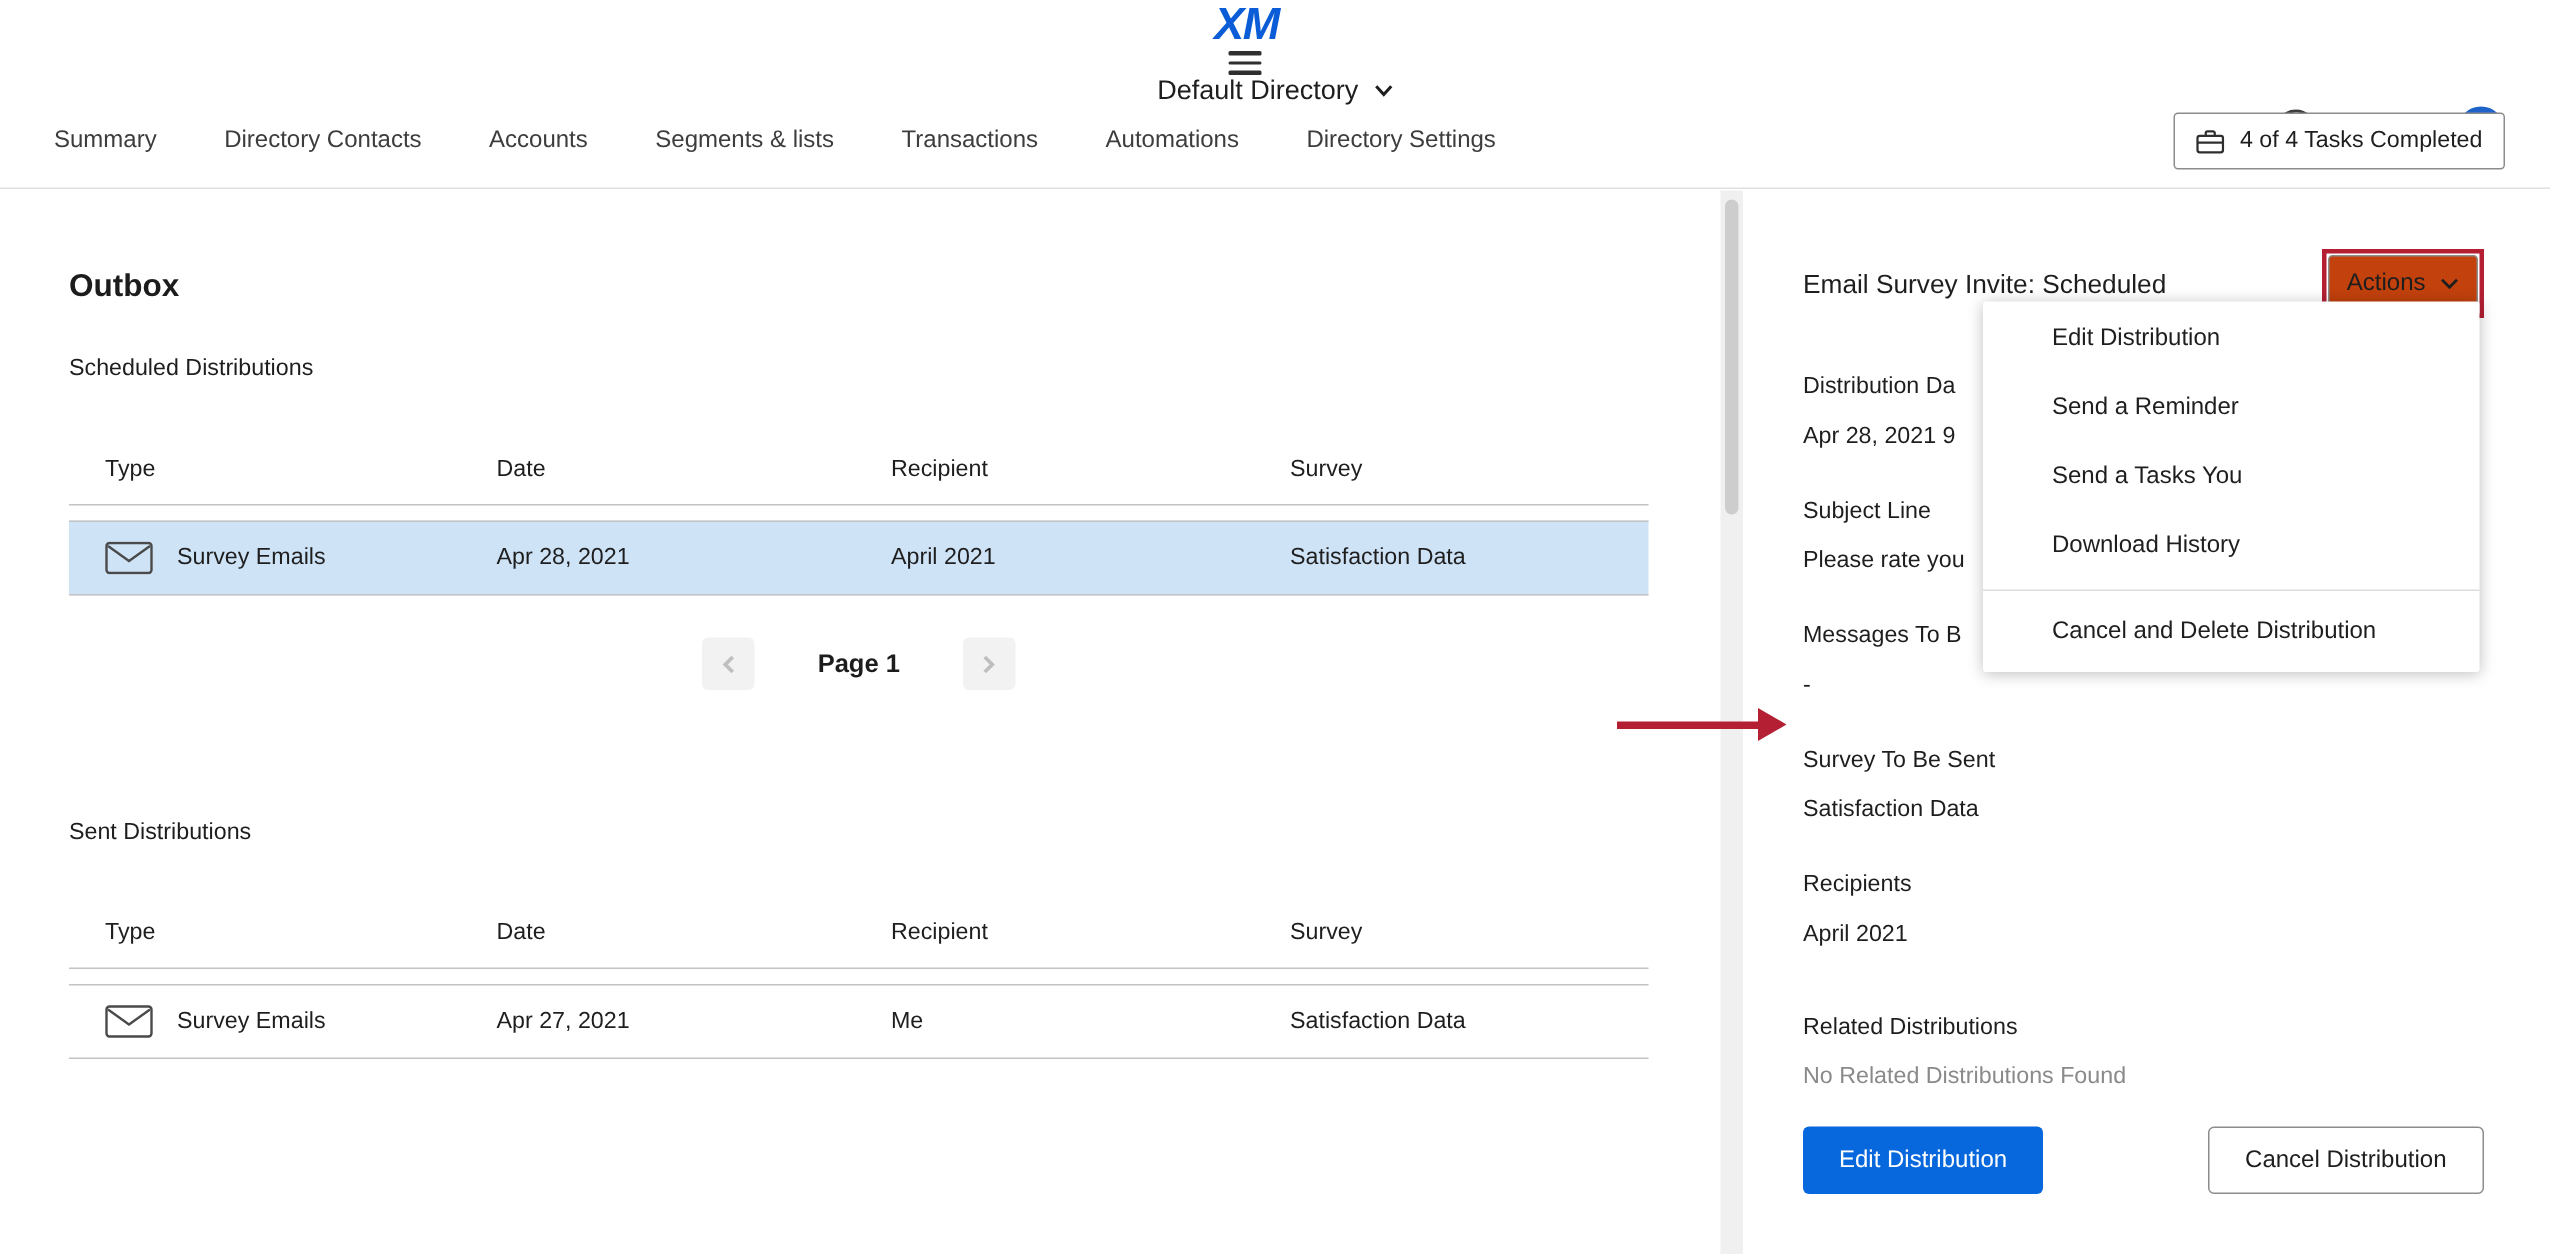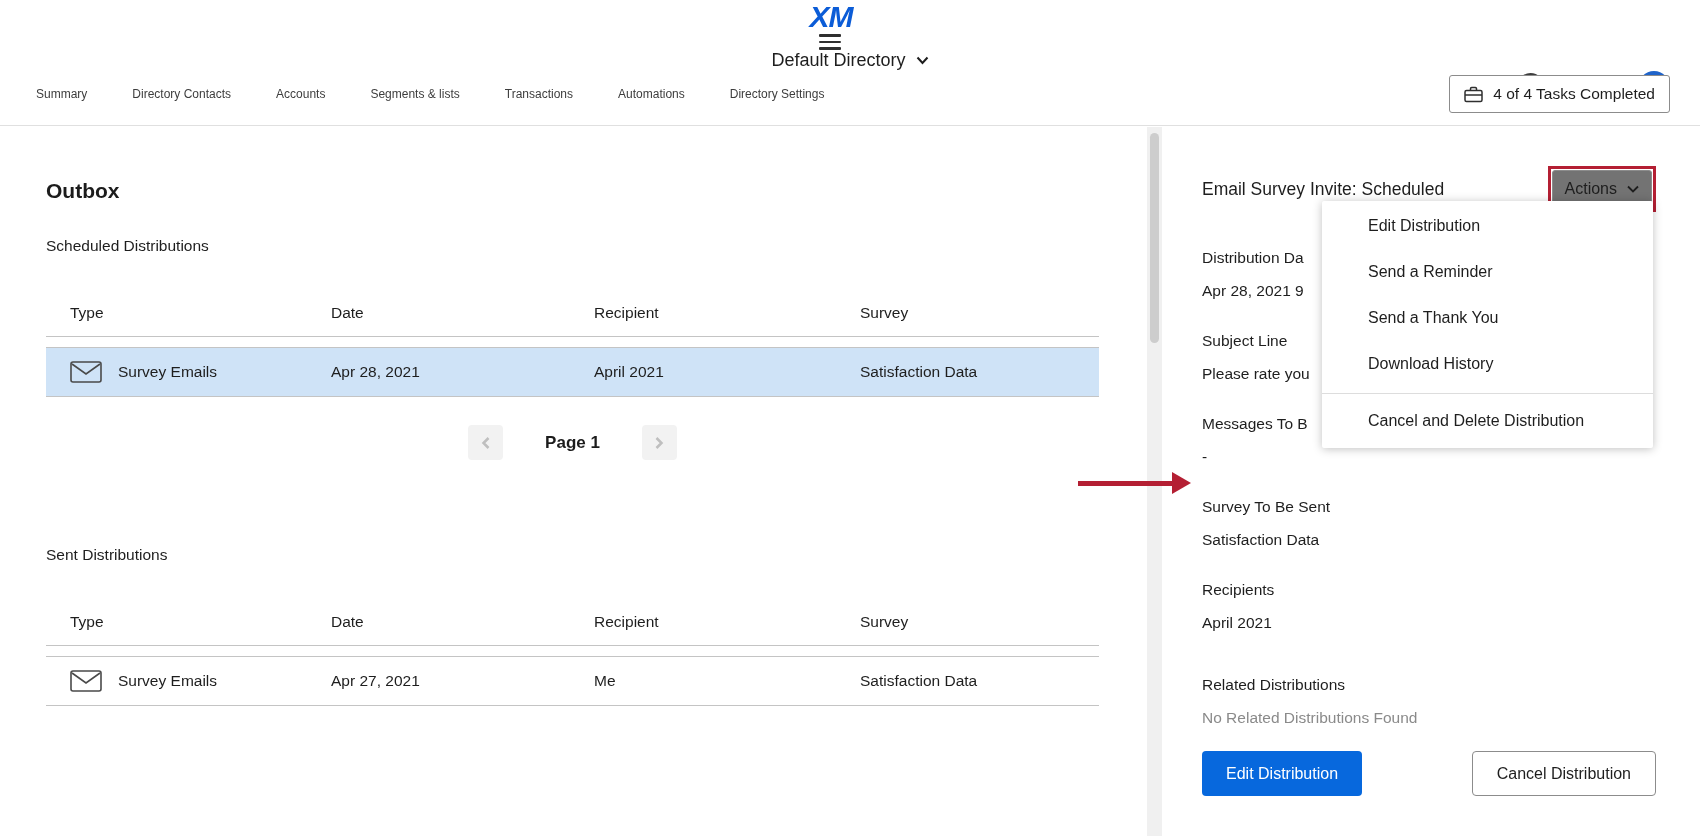--- a/index.html
+++ b/index.html
@@ -16,21 +16,21 @@
   .topbar-right { margin-left:auto; display:flex; align-items:center; gap:34px; }
   .help-icon { width:27px; height:27px; border:2px solid #3d3d3d; border-radius:50%;
                display:flex; align-items:center; justify-content:center;
                font-size:15px; font-weight:bold; color:#3d3d3d; cursor:pointer; }
   .avatar { width:32px; height:32px; border-radius:50%; background:#1f63c9; color:#fff;
             display:flex; align-items:center; justify-content:center; font-size:15px; font-weight:bold; cursor:pointer; }
 
   
   .navbar { height:63px; display:flex; align-items:center; border-bottom:1px solid #e0e0e0; padding:0 30px 0 36px; }
   .tabs { display:flex; gap:45px; height:100%; }
-  .tab { display:flex; align-items:center; height:100%; font-size:12px; color:#3d3d3d; cursor:pointer; position:relative; white-space:nowrap; }
+  .tab { display:flex; align-items:center; height:100%; font-size:16px; color:#3d3d3d; cursor:pointer; position:relative; white-space:nowrap; }
   .tab.active { color:#0768dd; font-weight:bold; }
   .tab.active::after { content:""; position:absolute; left:0; right:0; bottom:0; height:4px; background:#0768dd; border-radius:2px; }
   .tasks-btn { margin-left:auto; height:38px; display:flex; align-items:center; gap:10px;
                border:1px solid #8c8c8c; border-radius:3px; background:#fff; padding:0 14px;
                font-size:15.5px; color:#1e1e1e; cursor:pointer; }
 
   
   .main { position:absolute; left:0; top:127px; width:1147px; bottom:0; padding:0 48px 0 46px; overflow:hidden; }
   .scroll-strip { position:absolute; left:1147px; top:127px; width:15px; bottom:0; background:#f0f0f0; }
   .scroll-thumb { position:absolute; left:3px; top:6px; width:9px; height:210px; background:#cdcdcd; border-radius:5px; }
@@ -60,21 +60,21 @@
   .pagination { margin-top:28px; display:flex; align-items:center; justify-content:center; gap:42px; }
   .page-btn { width:35px; height:35px; border:none; border-radius:4px; background:#f2f2f2;
               display:flex; align-items:center; justify-content:center; cursor:pointer; }
   .page-label { font-size:17px; font-weight:bold; color:#1c1c1c; }
   .sent-label { margin-top:86px; }
 
   
   .detail-title-row { display:flex; align-items:center; justify-content:space-between; height:44px; }
   .detail-title { font-size:17.5px; color:#1e1e1e; }
   .actions-wrap { border:3px solid #b41f33; padding:1px; }
-  .actions-btn { height:38px; display:flex; align-items:center; gap:10px; background:#737373;
+  .actions-btn { height:38px; display:flex; align-items:center; gap:10px; background:#c2410c;
                  border:1px solid #8c8c8c; border-radius:3px; padding:0 12px; font-size:16px;
                  font-family:inherit; color:#1e1e1e; cursor:pointer; }
   .fields { margin-top:30px; }
   .field { margin-bottom:17px; }
   .field .flabel, .field .fvalue { font-size:15.5px; line-height:33px; color:#1e1e1e; }
   .field.related { margin-top:29px; }
   .field.related .fvalue { color:#8a8a8a; }
   .detail-buttons { display:flex; justify-content:space-between; margin-top:12px; padding-right:0; }
   .btn-edit { height:45px; background:#0768dd; color:#fff; border:none; border-radius:4px;
               padding:0 24px; font-size:16px; font-family:inherit; cursor:pointer; }
@@ -249,21 +249,21 @@
 
     <div class="detail-buttons">
       <button class="btn-edit">Edit Distribution</button>
       <button class="btn-cancel">Cancel Distribution</button>
     </div>
   </div>
 
   <div class="menu">
     <div class="menu-item">Edit Distribution</div>
     <div class="menu-item">Send a Reminder</div>
-    <div class="menu-item">Send a Thank You</div>
+    <div class="menu-item">Send a Tasks You</div>
     <div class="menu-item">Download History</div>
     <div class="menu-sep"></div>
     <div class="menu-item">Cancel and Delete Distribution</div>
   </div>
 
   <div class="arrow">
     <div class="shaft"></div>
     <div class="head"></div>
   </div>
 

